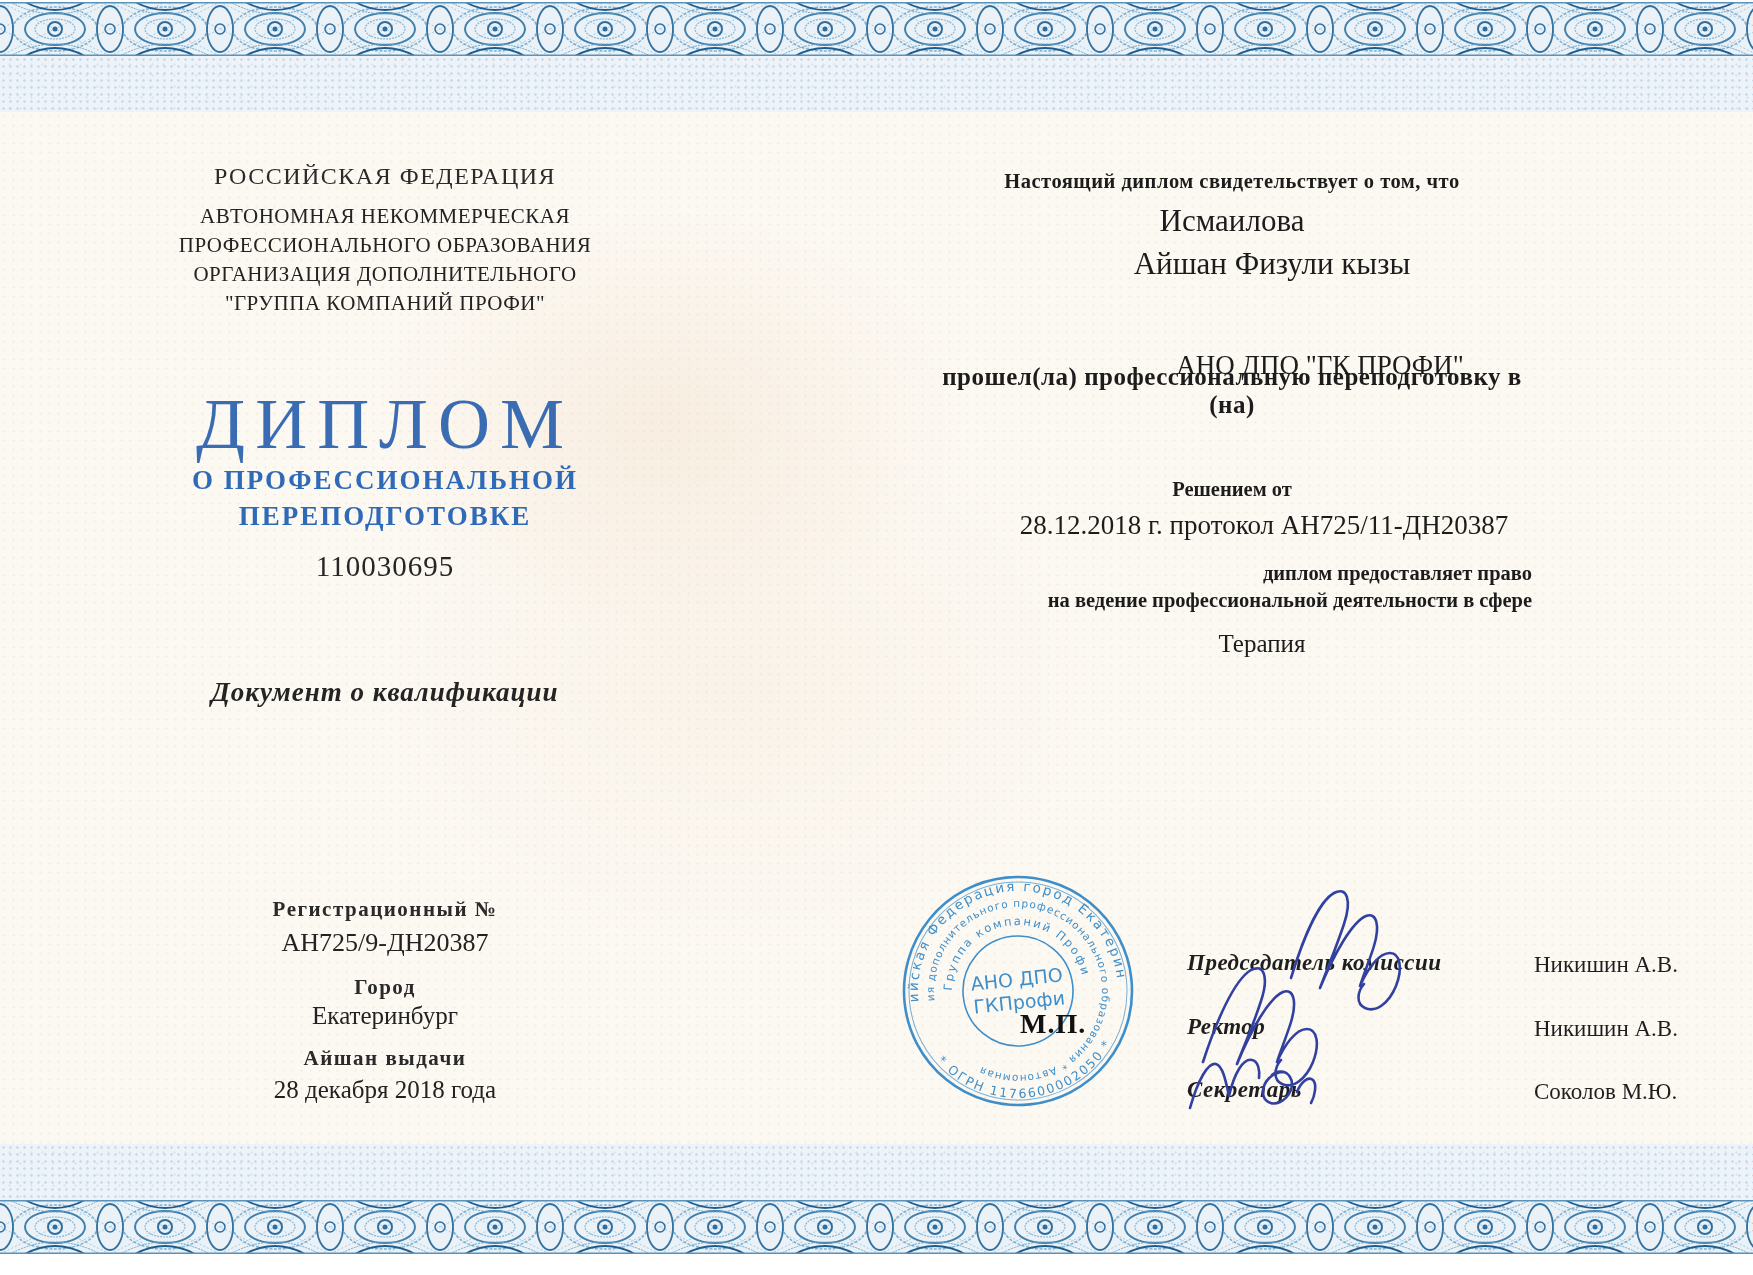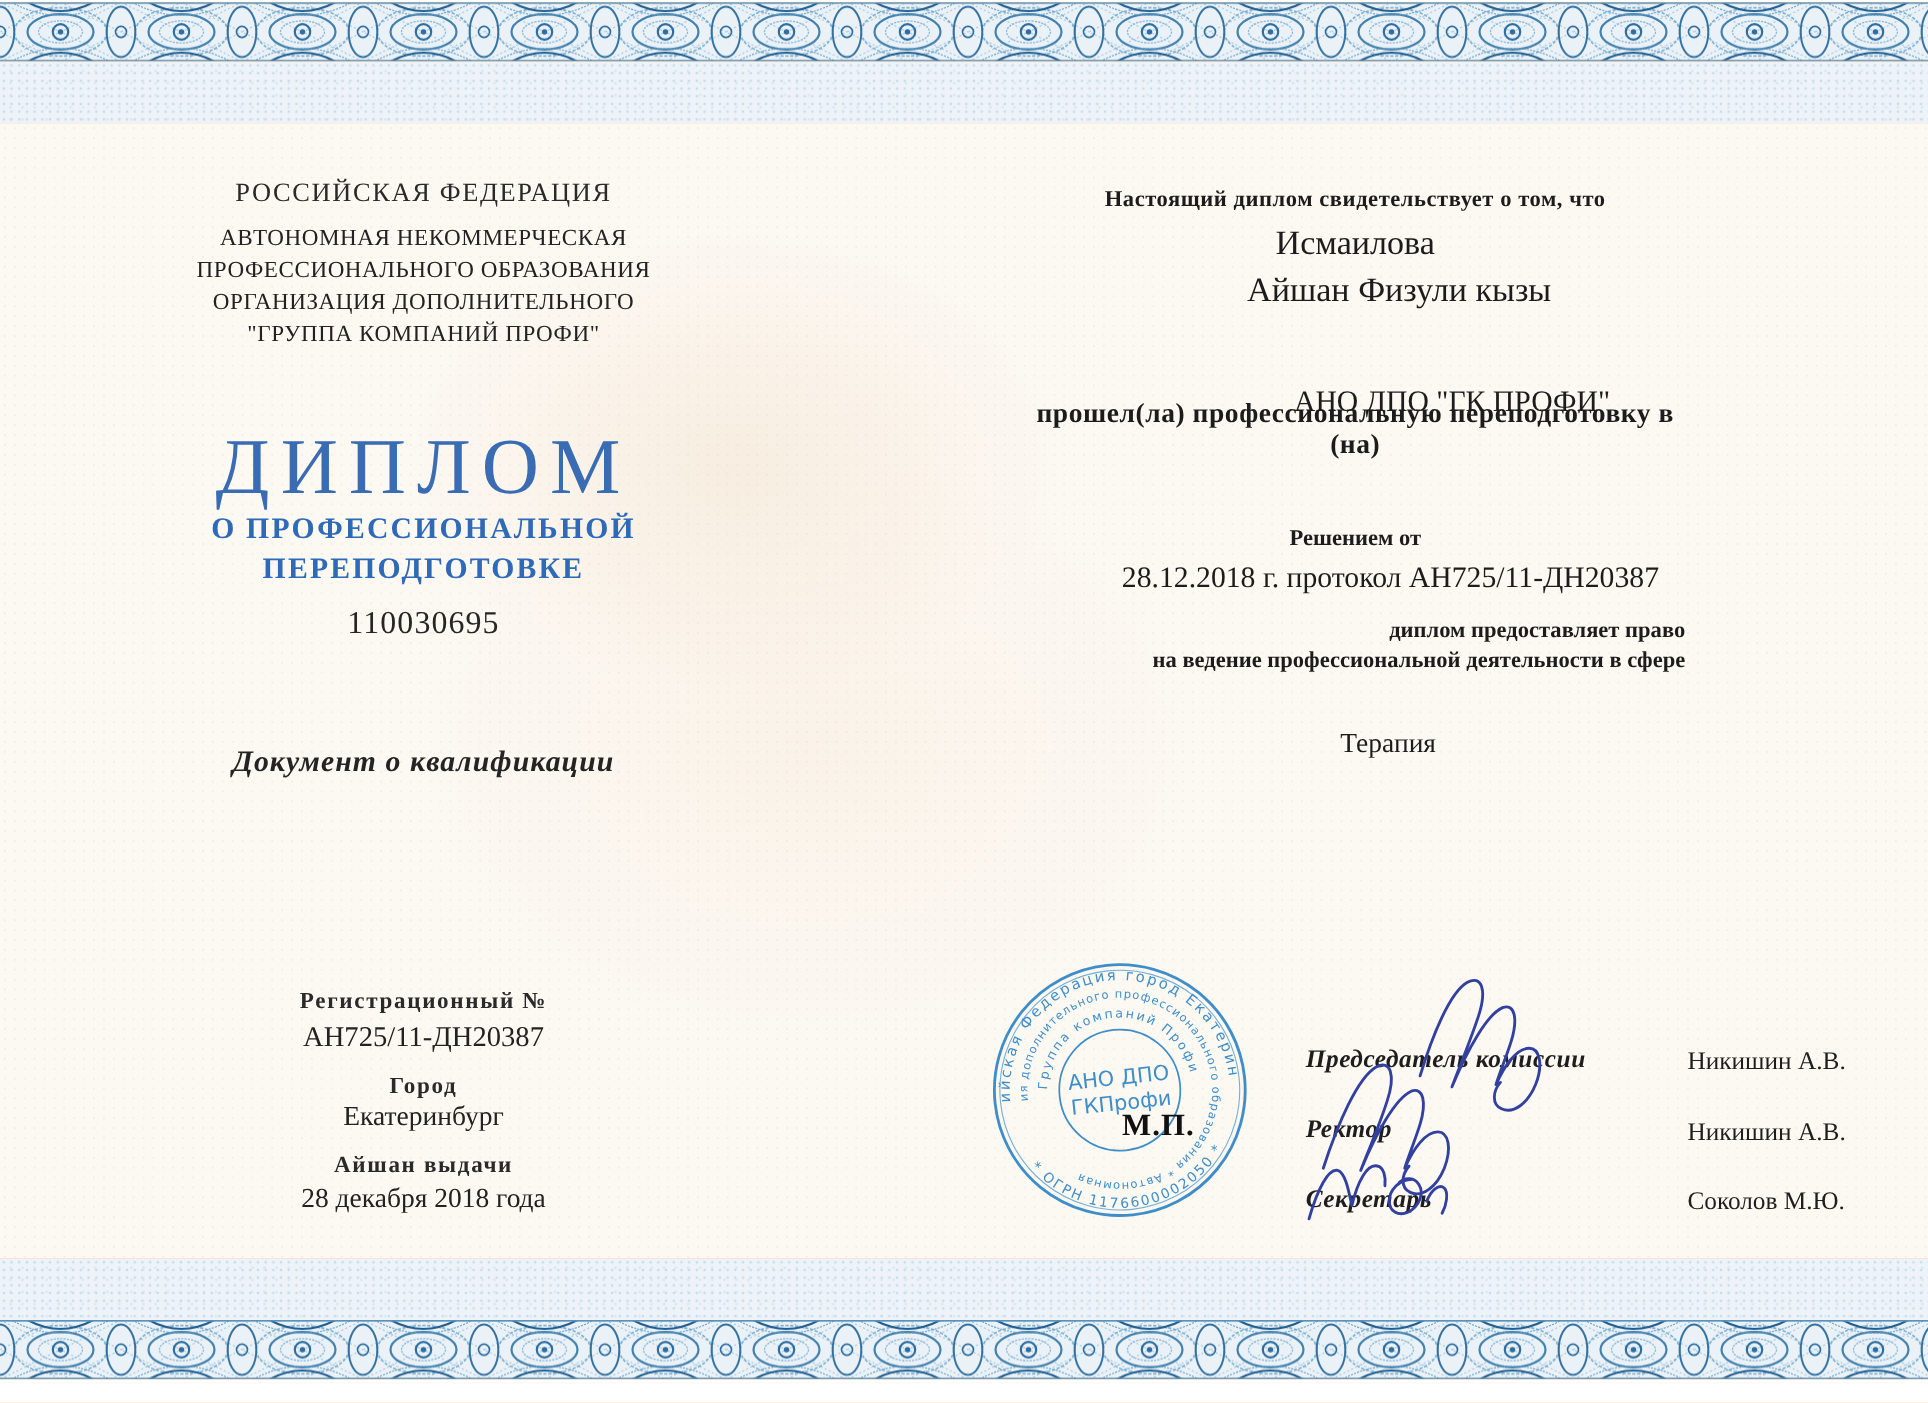--- a/index.html
+++ b/index.html
@@ -1,17 +1,17 @@
 <!DOCTYPE html>
 <html style="--title-blue: #3a6cb4; --subtitle-blue: #2f6ab8; --stamp-blue: #2f86c6; --ink-blue: #3240a0; --border-blue: #4a86b3;"><head>
 <meta charset="utf-8">
 <style>
   html,body{margin:0;padding:0;background:#ffffff;}
   .page{position:relative;width:1753px;height:1275px;overflow:hidden;
-        background:#fdba74;font-family:"Liberation Serif",serif;color:#1c1c1c;}
+        background:#86efac;font-family:"Liberation Serif",serif;color:#1c1c1c;}
   
   .guilloche{position:absolute;left:0;width:1753px;height:54px;}
   .g-top{top:2px;}
   .g-bottom{top:1200px;}
   .speckle{position:absolute;left:0;width:1753px;height:56px;
            background-color:#edf3f8;
            background-image:radial-gradient(#c9dcea 1px, transparent 1.5px),
                             radial-gradient(#dbe8f1 1px, transparent 1.4px);
            background-size:7px 7px,11px 11px;background-position:0 0,4px 3px;}
   .s-top{top:56px;}
@@ -47,21 +47,21 @@
   .surname{top:203px;font-size:31px;}
   .firstname{top:246px;font-size:31px;position:relative;}
   .firstname span{position:relative;left:40px;}
   .passed{top:318px;font-size:25px;font-weight:bold;letter-spacing:.5px;margin-top:45px;}
   .org2{top:350px;font-size:27px;}
   .org2 span{position:relative;left:88px;}
   .dec-label{top:478px;font-size:20.5px;font-weight:bold;}
   .dec-value{top:510px;font-size:27px;}
   .dec-value span{position:relative;left:32px;}
   .grants{top:560px;font-size:20.5px;font-weight:bold;line-height:27px;text-align:right;}
-  .field{top:630px;font-size:25px;margin-top:33px;}
+  .field{top:630px;font-size:25px;}
   .field span{position:relative;left:30px;}
   
   .sig-label{font-style:italic;font-size:23px;font-weight:bold;color:#1e1e1e;letter-spacing:.5px;}
   .sig-name{font-size:23px;color:#1e1e1e;}
   .mp{left:1020px;top:1008px;font-size:28px;letter-spacing:1px;color:#111;font-weight:bold;}
   .overlay-svg{position:absolute;left:0;top:0;pointer-events:none;}
   .stamp-svg{position:absolute;left:893px;top:866px;opacity:.92;transform:rotate(-6deg);}
   .stamp-text{font-family:"DejaVu Sans",sans-serif;fill:var(--stamp-blue,#2f86c6);}
 </style>
 </head>
@@ -113,21 +113,21 @@
 
   <div class="abs center left-col title">ДИПЛОМ</div>
   <div class="abs center left-col subtitle">
     <div>О ПРОФЕССИОНАЛЬНОЙ</div>
     <div>ПЕРЕПОДГОТОВКЕ</div>
   </div>
   <div class="abs center left-col dipnum">110030695</div>
   <div class="abs center left-col lab reg-label">Регистрационный №</div>
 
   <div class="abs center left-col doctype">Документ о квалификации</div>
-  <div class="abs center left-col val reg-value">АН725/11-ДН20387</div>
+  <div class="abs center left-col val reg-value">АН725/9-ДН20387</div>
   <div class="abs center left-col lab city-label">Город</div>
   <div class="abs center left-col val city-value">Екатеринбург</div>
   <div class="abs center left-col lab date-label">Айшан выдачи</div>
   <div class="abs center left-col val date-value">28 декабря 2018 года</div>
 
   <div class="abs center right-col intro">Настоящий диплом свидетельствует о том, что</div>
   <div class="abs center right-col surname">Исмаилова</div>
   <div class="abs center right-col firstname"><span>Айшан Физули кызы</span></div>
   <div class="abs center right-col passed">прошел(ла) профессиональную переподготовку в (на)</div>
   <div class="abs center right-col org2"><span>АНО ДПО "ГК ПРОФИ"</span></div>

